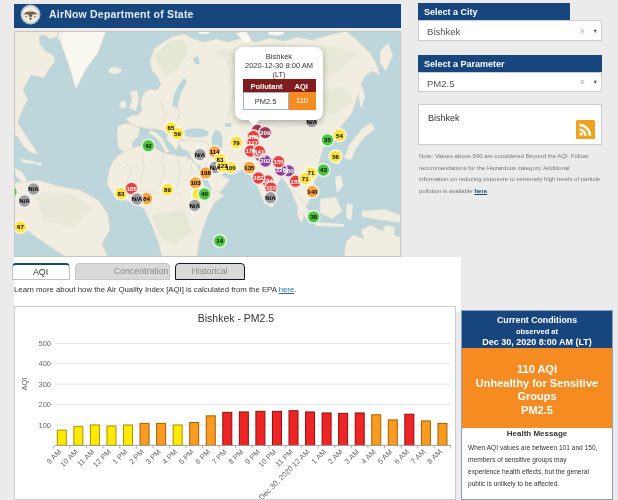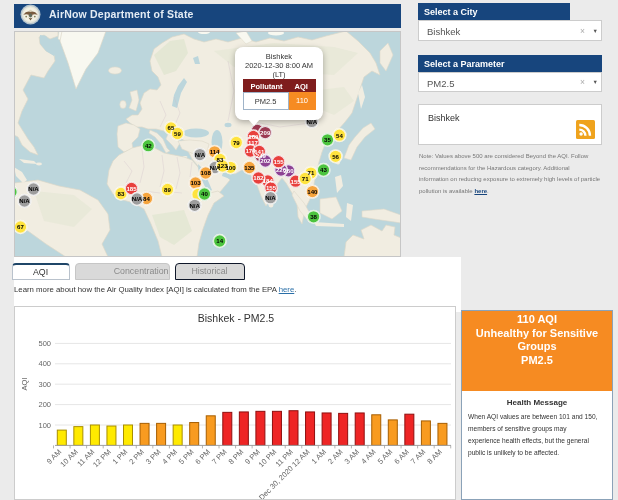--- a/index.html
+++ b/index.html
@@ -471,16 +471,21 @@
       <text transform="translate(361.25,145.4) rotate(-45)" font-size="7.5" fill="#666" text-anchor="end">4 AM</text>
       <text transform="translate(377.80,145.4) rotate(-45)" font-size="7.5" fill="#666" text-anchor="end">5 AM</text>
       <text transform="translate(394.35,145.4) rotate(-45)" font-size="7.5" fill="#666" text-anchor="end">6 AM</text>
       <text transform="translate(410.90,145.4) rotate(-45)" font-size="7.5" fill="#666" text-anchor="end">7 AM</text>
       <text transform="translate(427.45,145.4) rotate(-45)" font-size="7.5" fill="#666" text-anchor="end">8 AM</text>
       <text transform="translate(12,77) rotate(-90)" font-size="7.5" fill="#666" text-anchor="middle">AQI</text>
   </svg>
 </div>
 
 <div class="abs" style="left:461px;top:310px;width:152px;height:190px;background:#fff;border:1px solid #8ba2b8">
-  <div style="background:#f68b22;color:#fff;text-align:center;height:80px;font-weight:bold;font-size:11px;line-height:13.5px;padding-top:2px">110 AQI<br>Unhealthy for Sensitive<br>Groups<br>PM2.5</div>
-  <div style="text-align:center;font-size:8px;font-weight:bold;color:#333;padding-top:7px">Health Message</div>
+  <div style="background:#17457d;color:#fff;text-align:center;height:37px">
+    <div style="font-size:8.8px;font-weight:bold;padding-top:4px">Current Conditions</div>
+    <div style="font-size:7.5px;font-weight:bold;padding-top:1.5px">observed at</div>
+    <div style="font-size:9px;font-weight:bold;padding-top:1px">Dec 30, 2020 8:00 AM (LT)</div>
+  </div>
+  <div style="background:#f68b22;color:#fff;text-align:center;height:80px;font-weight:bold;font-size:11px;line-height:13.5px;padding-top:15px">110 AQI<br>Unhealthy for Sensitive<br>Groups<br>PM2.5</div>
+  <div style="text-align:center;font-size:8px;font-weight:bold;color:#333;padding-top:1px">Health Message</div>
   <div style="font-size:6.6px;color:#333;line-height:12px;padding:4px 0 0 6px;white-space:nowrap">When AQI values are between 101 and 150,<br>members of sensitive groups may<br>experience health effects, but the general<br>public is unlikely to be affected.</div>
 </div>
 
 </body></html>

